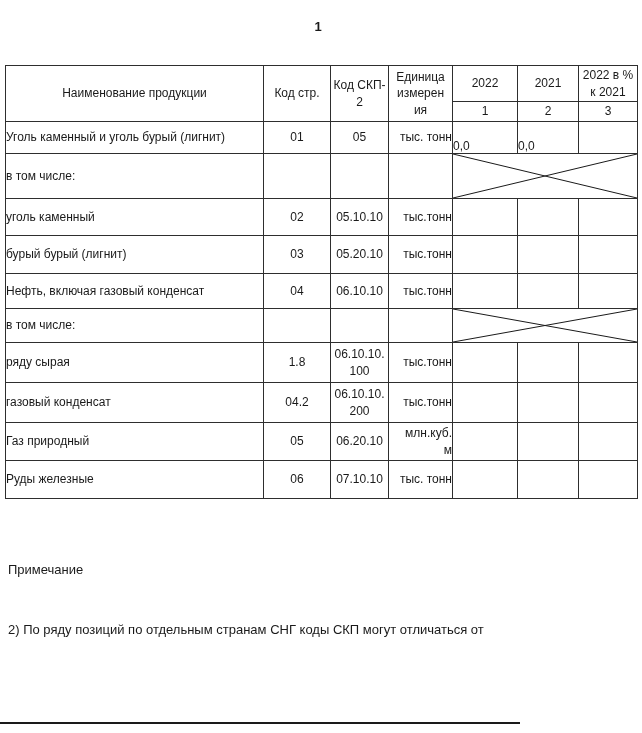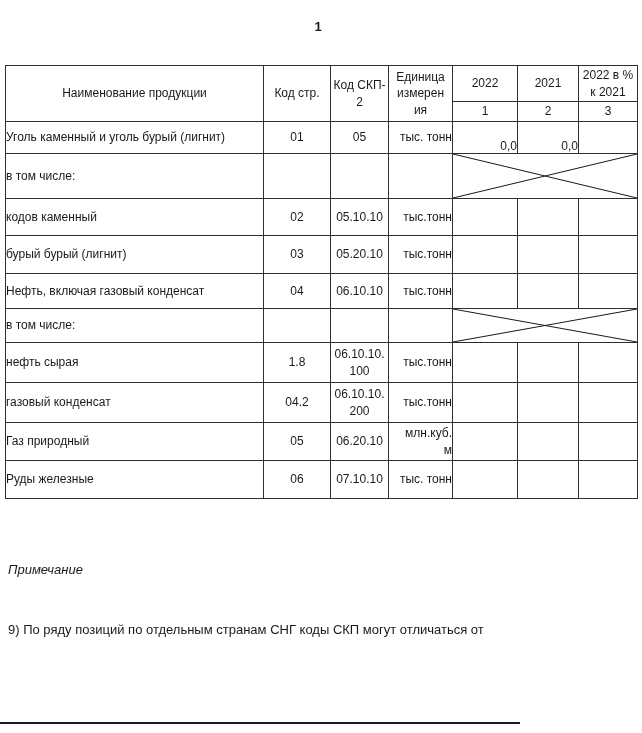--- a/index.html
+++ b/index.html
@@ -62,21 +62,21 @@
     line-height: 1.35;
   }
   td.unit {
     text-align: right;
     vertical-align: middle;
     padding-left: 4px;
     white-space: pre-line;
     line-height: 1.35;
   }
   td.val {
-    text-align: right;
+    text-align: left;
     vertical-align: bottom;
     padding: 0 8px 2px 0;
   }
   td.crossed {
     position: relative;
     padding: 0;
   }
   td.crossed svg {
     position: absolute;
     left: 0; top: 0;
@@ -86,21 +86,20 @@
   .notes {
     position: absolute;
     left: 8px;
     top: 520px;
     width: 628px;
     font-size: 13px;
     line-height: 20px;
     white-space: pre;
   }
   .note-title {
-    font-style: italic;
   }
   .note-line { }
   .bottom-rule {
     position: absolute;
     left: 0;
     top: 722px;
     width: 520px;
     height: 2px;
     background: #1a1a1a;
   }
@@ -161,21 +160,21 @@
         <td class="unit"></td>
         <td class="crossed" colspan="3">
           <svg viewBox="0 0 100 100" preserveAspectRatio="none">
             <line x1="0" y1="0" x2="100" y2="100" stroke="#1a1a1a" stroke-width="1" vector-effect="non-scaling-stroke"></line>
             <line x1="100" y1="0" x2="0" y2="100" stroke="#1a1a1a" stroke-width="1" vector-effect="non-scaling-stroke"></line>
           </svg>
         </td>
       </tr>
 
       <tr style="height:37px">
-        <td class="name ind1">кодов каменный</td>
+        <td class="name ind1">уголь каменный</td>
         <td class="center">02</td>
         <td class="center">05.10.10</td>
         <td class="unit">тыс.тонн</td>
         <td class="val"></td>
         <td class="val"></td>
         <td class="val"></td>
       </tr>
 
       <tr style="height:38px">
         <td class="name ind1">бурый бурый (лигнит)</td>
@@ -204,21 +203,21 @@
         <td class="unit"></td>
         <td class="crossed" colspan="3">
           <svg viewBox="0 0 100 100" preserveAspectRatio="none">
             <line x1="0" y1="0" x2="100" y2="100" stroke="#1a1a1a" stroke-width="1" vector-effect="non-scaling-stroke"></line>
             <line x1="100" y1="0" x2="0" y2="100" stroke="#1a1a1a" stroke-width="1" vector-effect="non-scaling-stroke"></line>
           </svg>
         </td>
       </tr>
 
       <tr style="height:40px">
-        <td class="name ind1">нефть сырая</td>
+        <td class="name ind1">ряду сырая</td>
         <td class="center">1.8</td>
         <td class="center">06.10.10.
 100</td>
         <td class="unit">тыс.тонн</td>
         <td class="val"></td>
         <td class="val"></td>
         <td class="val"></td>
       </tr>
 
       <tr style="height:40px">
@@ -251,21 +250,21 @@
         <td class="val"></td>
         <td class="val"></td>
         <td class="val"></td>
       </tr>
 
     </tbody>
   </table>
 
   <div class="notes">
     <div class="note-title">Примечание</div>
-    <div class="note-line">9) По ряду позиций по отдельным странам СНГ коды СКП могут отличаться от</div>
+    <div class="note-line">2) По ряду позиций по отдельным странам СНГ коды СКП могут отличаться от</div>
     
     
     
     
     
     
     
   </div>
 
   <div class="bottom-rule"></div>

